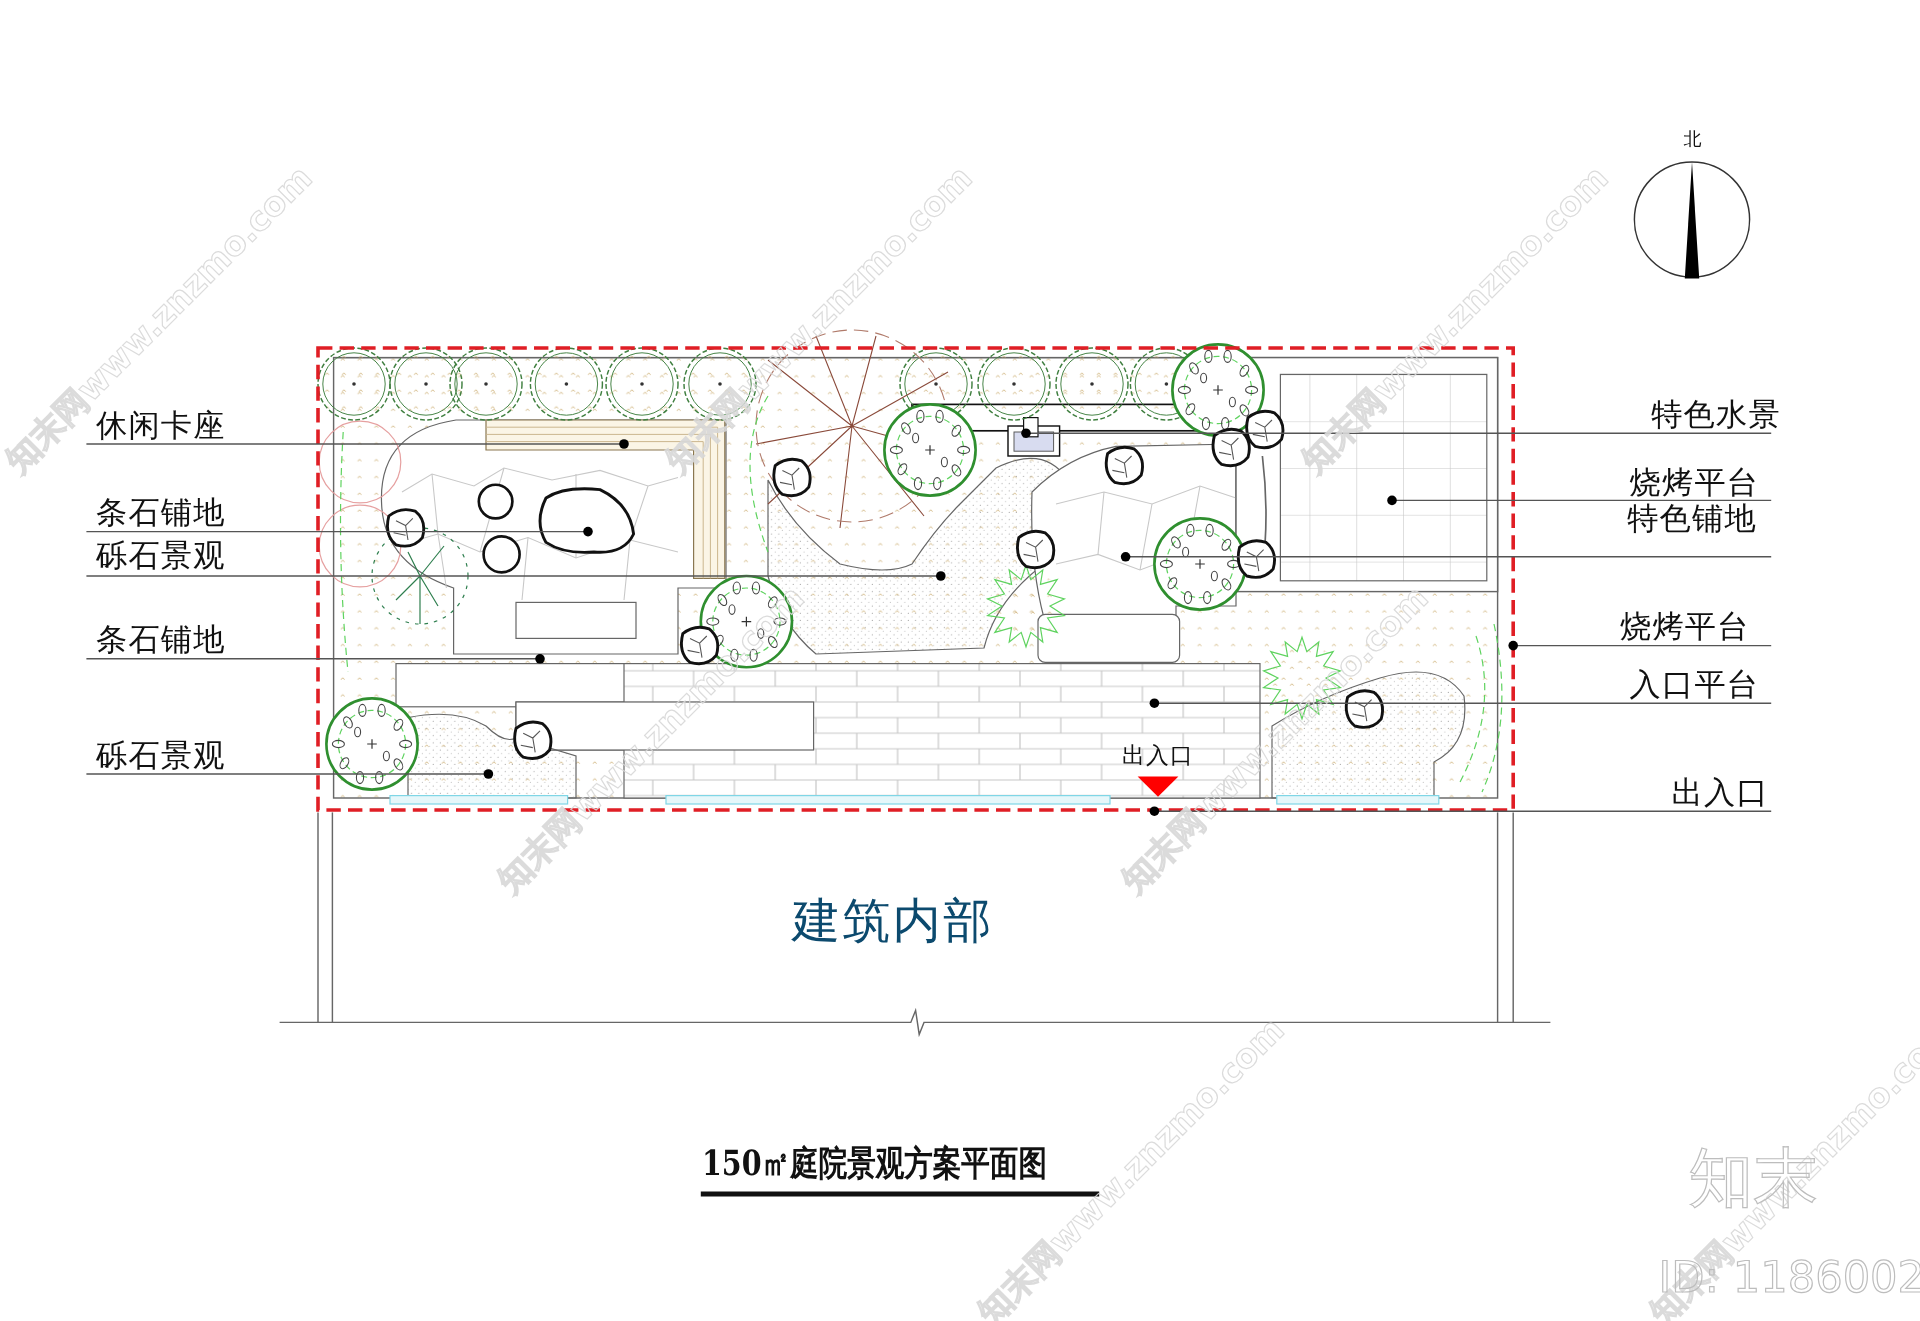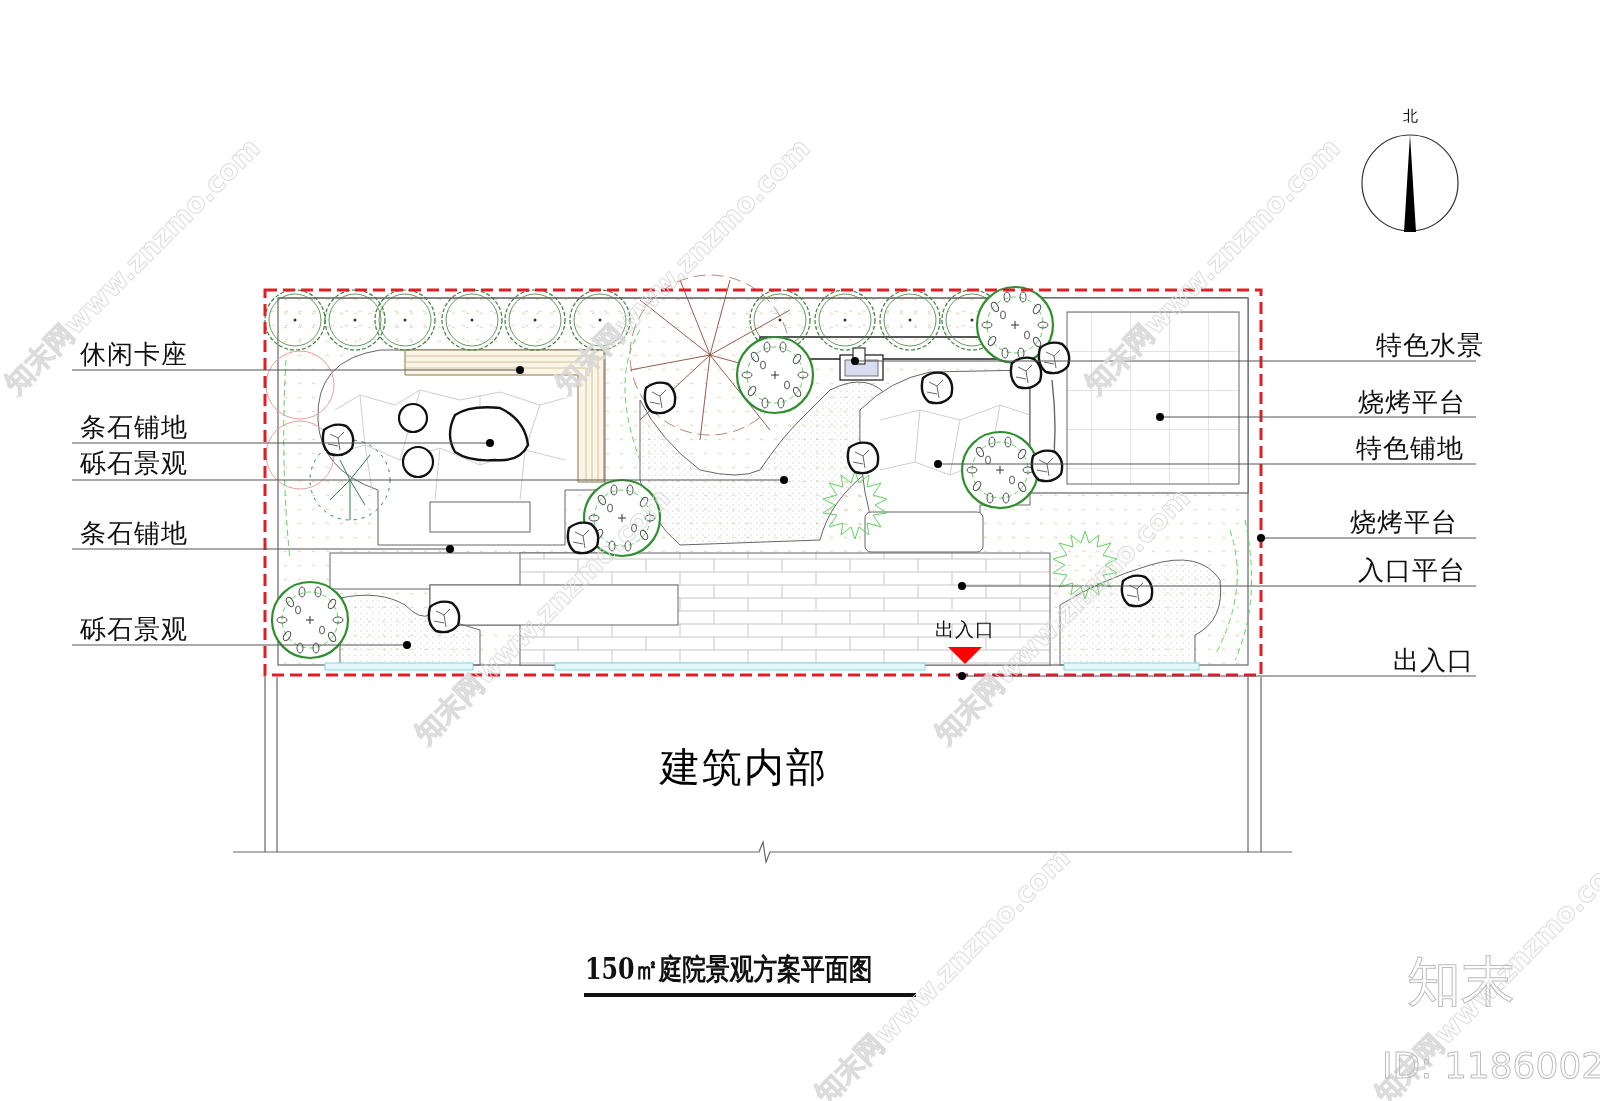--- a/index.html
+++ b/index.html
@@ -1,20 +1,20 @@
 <!DOCTYPE html>
 <html><head>
 <meta charset="utf-8">
 <style>
   html, body { margin:0; padding:0; background:#ffffff; }
   body { width:1600px; height:1101px; position:relative; overflow:hidden; font-family:"DejaVu Serif", serif; color:#111; }
   .abs { position:absolute; }
   .label { position:absolute; font-family:"DejaVu Sans", sans-serif; font-size:26px; color:#111; white-space:nowrap; letter-spacing:1px; }
   .title { position:absolute; font-family:"DejaVu Serif", serif; font-size:29px; font-weight:bold; color:#111; letter-spacing:0px; transform:scaleX(0.82); transform-origin:left top; white-space:nowrap; }
-  .building-label { position:absolute; font-family:"DejaVu Serif", serif; font-size:40px; color:#000000; letter-spacing:2px; }
+  .building-label { position:absolute; font-family:"DejaVu Serif", serif; font-size:40px; color:#0c4a6e; letter-spacing:2px; }
   .watermark { position:absolute; font-family:"DejaVu Sans", sans-serif; font-weight:bold; font-size:28px; color:transparent; -webkit-text-stroke:1px #d8d8d8; transform:rotate(-45deg); transform-origin:left center; white-space:nowrap; pointer-events:none; opacity:0.9; }
   .brand { position:absolute; font-family:"DejaVu Sans", sans-serif; color:transparent; -webkit-text-stroke:1px #bdbdbd; white-space:nowrap; }
   svg text { font-family:"DejaVu Sans", sans-serif; }
 </style>
 </head>
 <body>
 
 <svg class="abs" style="left:0;top:0" width="1600" height="1101" viewBox="0 0 1600 1101">
   <defs>
     <pattern id="grass" width="14" height="14" patternUnits="userSpaceOnUse">
@@ -234,21 +234,21 @@
 <div class="label" style="left:1403px;top:107px;font-size:15px;">北</div>
 
 <div class="label" style="left:80px;top:337px;">休闲卡座</div>
 <div class="label" style="left:80px;top:410px;">条石铺地</div>
 <div class="label" style="left:80px;top:446px;">砾石景观</div>
 <div class="label" style="left:80px;top:516px;">条石铺地</div>
 <div class="label" style="left:80px;top:612px;">砾石景观</div>
 
 <div class="label" style="left:1356px;top:328px;margin-left:20px;">特色水景</div>
 <div class="label" style="left:1358px;top:385px;">烧烤平台</div>
-<div class="label" style="left:1356px;top:431px;">特色铺地</div>
+<div class="label" style="left:1356px;top:415px;">特色铺地</div>
 <div class="label" style="left:1350px;top:505px;">烧烤平台</div>
 <div class="label" style="left:1358px;top:553px;font-family:Liberation Serif, serif;">入口平台</div>
 <div class="label" style="left:1393px;top:643px;">出入口</div>
 
 <div class="label" style="left:935px;top:617px;font-size:19px;">出入口</div>
 
 <div class="building-label" style="left:660px;top:740px;">建筑内部</div>
 
 <div class="title" style="left:585px;top:950px;">150㎡庭院景观方案平面图</div>
 

